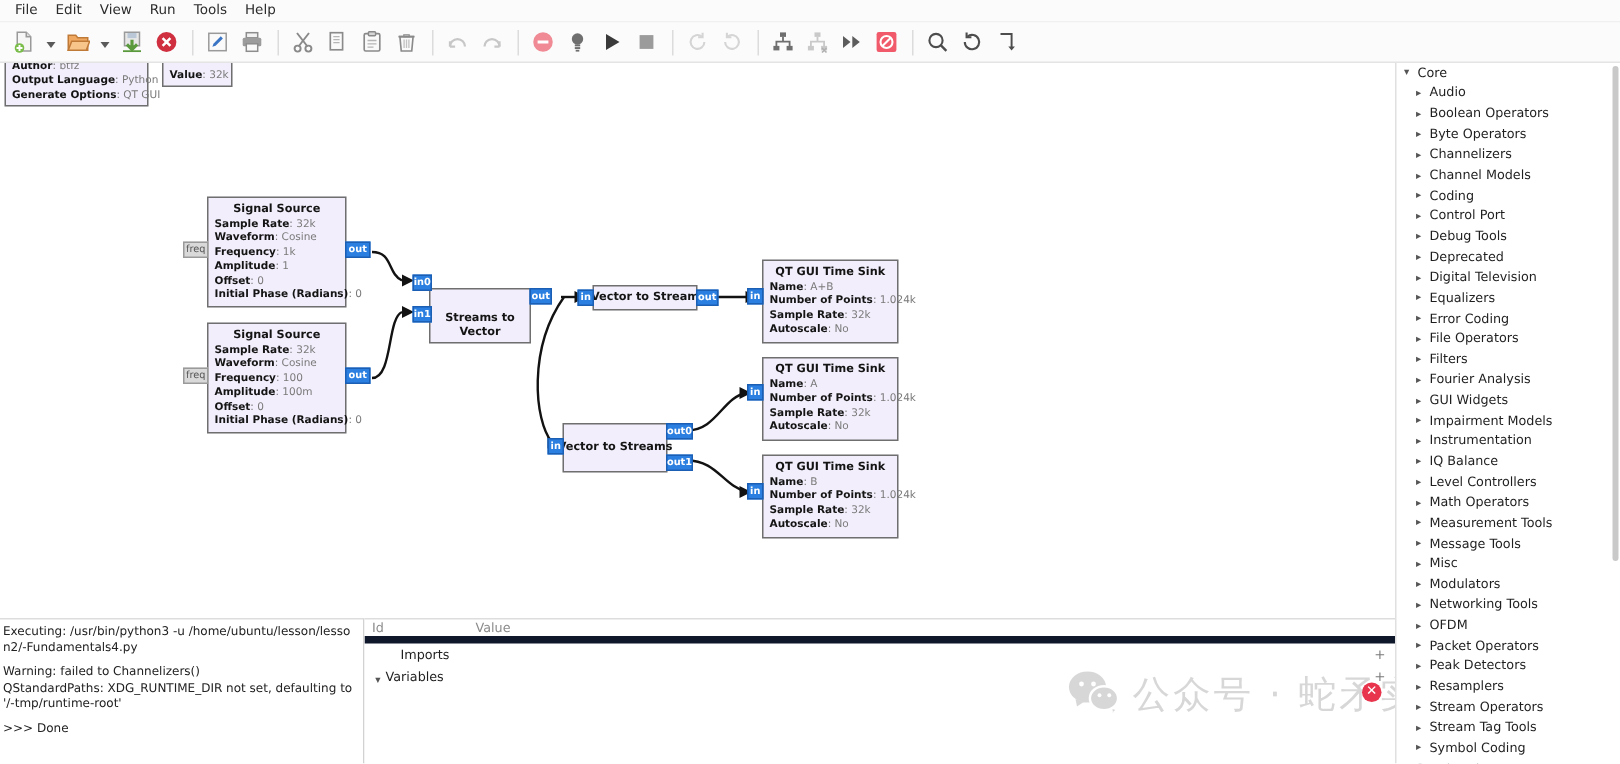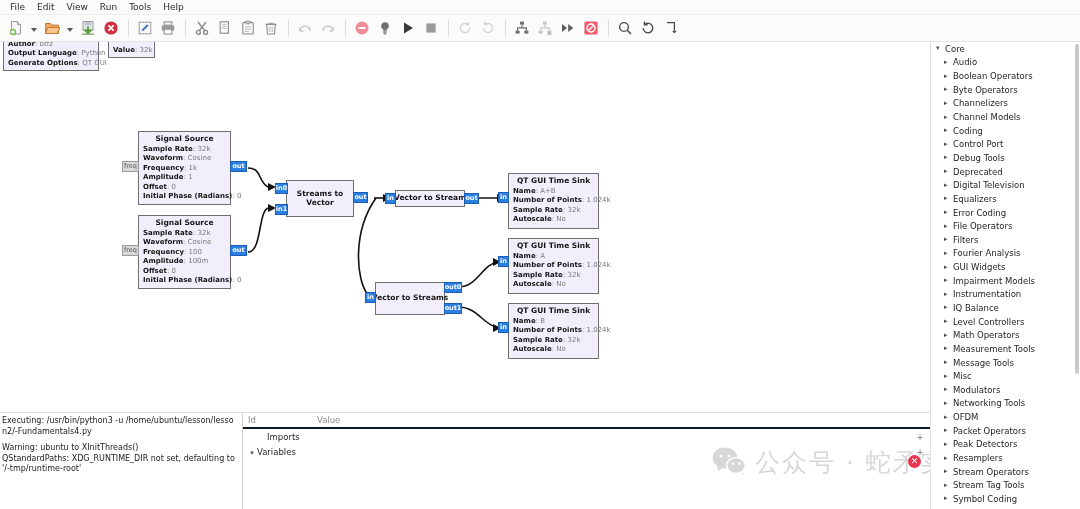--- a/index.html
+++ b/index.html
@@ -156,21 +156,21 @@
   
   .vartable {
     position: absolute; left: 243px; top: 412px;
     width: 687px; height: 97px;
     background: #ffffff;
     border-top: 1px solid #dddddd;
     overflow: hidden;
   }
   .vt-head {
     display: flex; height: 16px; align-items: center;
-    border-bottom: 2px solid #0f172a;
+    border-bottom: 5px solid #0f172a;
     font-size: 8.5px; color: #8b8b8b;
   }
   .vt-head .c1 { width: 74px; padding-left: 5px; }
   .vt-head .c2 { width: 120px; }
   .vt-row {
     display: flex; height: 15px; align-items: center;
     font-size: 8.5px; color: #1f1f1f;
   }
   .vt-row .c1 { width: 74px; display: flex; align-items: flex-end; }
   .vt-row .c2 { width: 120px; }
@@ -502,21 +502,21 @@
       <div class="prow"><b>Sample Rate</b>: <span>32k</span></div>
       <div class="prow"><b>Waveform</b>: <span>Cosine</span></div>
       <div class="prow"><b>Frequency</b>: <span>100</span></div>
       <div class="prow"><b>Amplitude</b>: <span>100m</span></div>
       <div class="prow"><b>Offset</b>: <span>0</span></div>
       <div class="prow"><b>Initial Phase (Radians)</b>: <span>0</span></div>
     </div>
     <div class="port msg" style="left:122px; top:203px; width:17px;">freq</div>
     <div class="port" style="left:230px; top:203px; width:17px;">out</div>
 
-    <div class="block inline-title" style="left:286px; top:138px; width:68px; height:37px;">
+    <div class="block inline-title" style="left:286px; top:150px; width:68px; height:37px;align-items:flex-end;">
       <div class="btitle" style="white-space:normal; line-height:9px;">Streams to Vector</div>
     </div>
     <div class="port" style="left:275px; top:141px; width:13px;">in0</div>
     <div class="port" style="left:275px; top:162px; width:13px;">in1</div>
     <div class="port" style="left:353px; top:150px; width:15px;">out</div>
 
     <div class="block inline-title" style="left:395px; top:148px; width:70px; height:17px;">
       <div class="btitle">Vector to Stream</div>
     </div>
     <div class="port" style="left:385px; top:151px; width:11px;">in</div>
@@ -554,23 +554,24 @@
       <div class="prow"><b>Sample Rate</b>: <span>32k</span></div>
       <div class="prow"><b>Autoscale</b>: <span>No</span></div>
     </div>
     <div class="port" style="left:498px; top:280px; width:11px;">in</div>
 
   </div>
 
   <div class="console">
     <div class="line">Executing: /usr/bin/python3 -u /home/ubuntu/lesson/lesson2/-Fundamentals4.py</div>
     <div class="blank"></div>
-    <div class="line">Warning: ubuntu to XInitThreads()</div>
+    <div class="line">Warning: failed to Channelizers()</div>
     <div class="line">QStandardPaths: XDG_RUNTIME_DIR not set, defaulting to '/-tmp/runtime-root'</div>
     <div class="blank"></div>
+    <div class="line">&gt;&gt;&gt; Done</div>
   </div>
 
   <div class="vartable">
     <div class="vt-head">
       <div class="c1">Id</div>
       <div class="c2">Value</div>
     </div>
     <div class="vt-row" style="position:relative;">
       <div class="c1" style="padding-left:14px;">
         <span class="vt-tw"></span>

